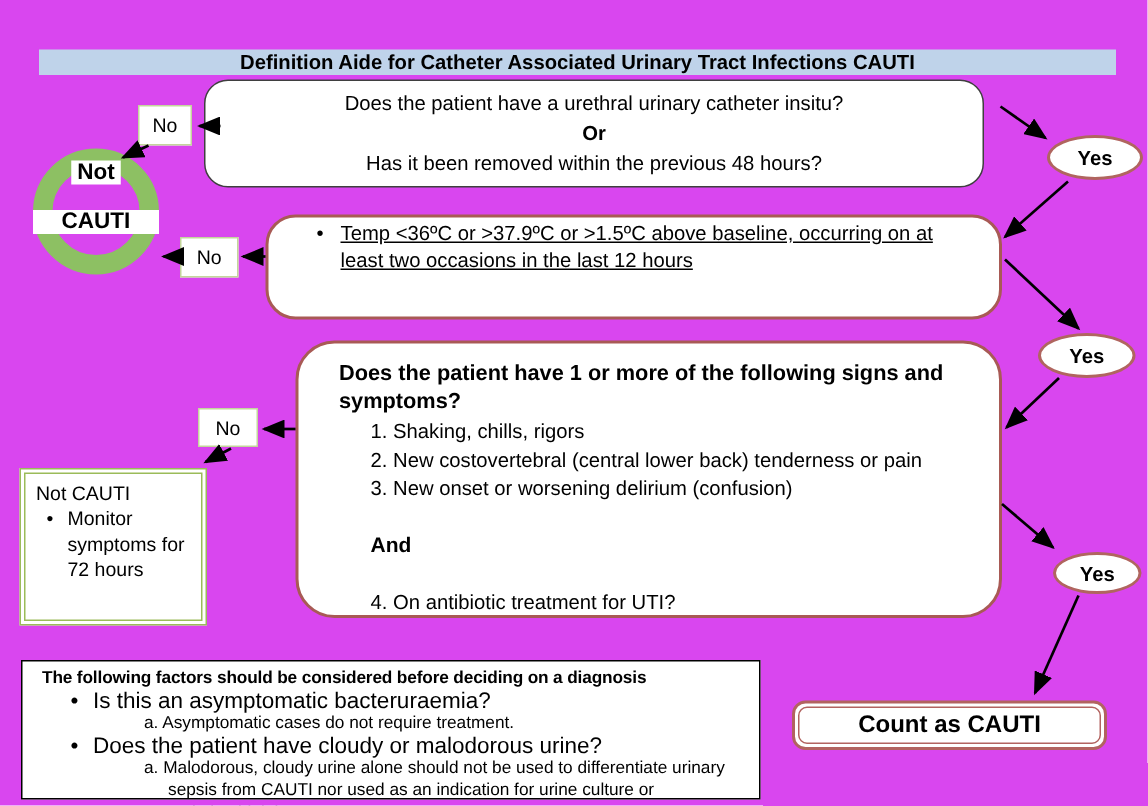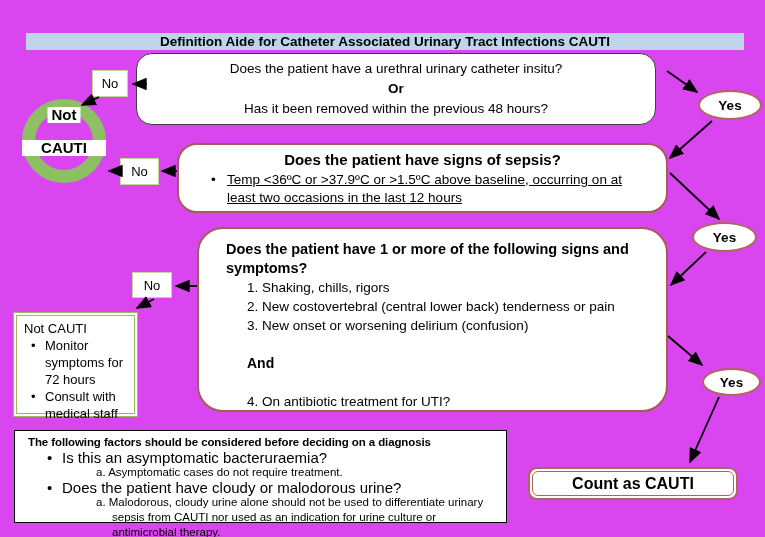--- a/index.html
+++ b/index.html
@@ -69,21 +69,20 @@
 
   <div class="abs" style="left:22px;top:99px;width:84px;height:84px;">
     <div class="ring"></div>
     <div class="sign-label" style="top:8px;padding:0 4px;">Not</div>
     <div class="sign-label" style="top:41px;width:84px;text-align:center;">CAUTI</div>
   </div>
 
   <div class="abs yes-ellipse" style="left:698px;top:90px;width:64px;height:30px;">Yes</div>
 
   <div class="abs qbox red" style="left:177px;top:143px;width:491px;height:70px;">
-    <div class="q2-title">Does the patient have signs of sepsis?</div>
     <div class="q2-bullet">Temp &lt;36ºC or &gt;37.9ºC or &gt;1.5ºC above baseline, occurring on at least two occasions in the last 12 hours</div>
   </div>
 
   <div class="abs no-box" style="left:120px;top:158px;width:39px;height:27px;">No</div>
 
   <div class="abs yes-ellipse" style="left:692px;top:222px;width:65px;height:30px;">Yes</div>
 
   <div class="abs qbox red big" style="left:197px;top:227px;width:471px;height:185px;">
     <div class="q3-title">Does the patient have 1 or more of the following signs and symptoms?</div>
     <div class="q3-item">1. Shaking, chills, rigors</div>
@@ -92,27 +91,26 @@
     <div class="q3-and">And</div>
     <div class="q3-item">4. On antibiotic treatment for UTI?</div>
   </div>
 
   <div class="abs no-box" style="left:132px;top:272px;width:40px;height:26px;">No</div>
 
   <div class="abs detail-outer" style="left:13px;top:312px;width:125px;height:105px;">
     <div class="detail-inner">
       <div class="detail-title">Not CAUTI</div>
       <div class="detail-li">Monitor symptoms for 72 hours</div>
-      <div class="detail-li">Consult with medical staff</div>
     </div>
   </div>
 
   <div class="abs yes-ellipse" style="left:702px;top:368px;width:59px;height:28px;">Yes</div>
 
-  <div class="abs factors" style="left:14px;top:430px;width:493px;height:93px;padding-left:13px;">
+  <div class="abs factors" style="left:14px;top:440px;width:493px;height:93px;padding-left:13px;">
     <div class="factors-title">The following factors should be considered before deciding on a diagnosis</div>
     <div class="factor-q">Is this an asymptomatic bacteruraemia?</div>
     <div class="factor-note">a. Asymptomatic cases do not require treatment.</div>
     <div class="factor-q">Does the patient have cloudy or malodorous urine?</div>
     <div class="factor-note">a. Malodorous, cloudy urine alone should not be used to differentiate urinary sepsis from CAUTI nor used as an indication for urine culture or antimicrobial therapy.</div>
   </div>
 
   <div class="abs count-outer" style="left:528px;top:467px;width:210px;height:33px;">
     <div class="count-inner">Count as CAUTI</div>
   </div>

